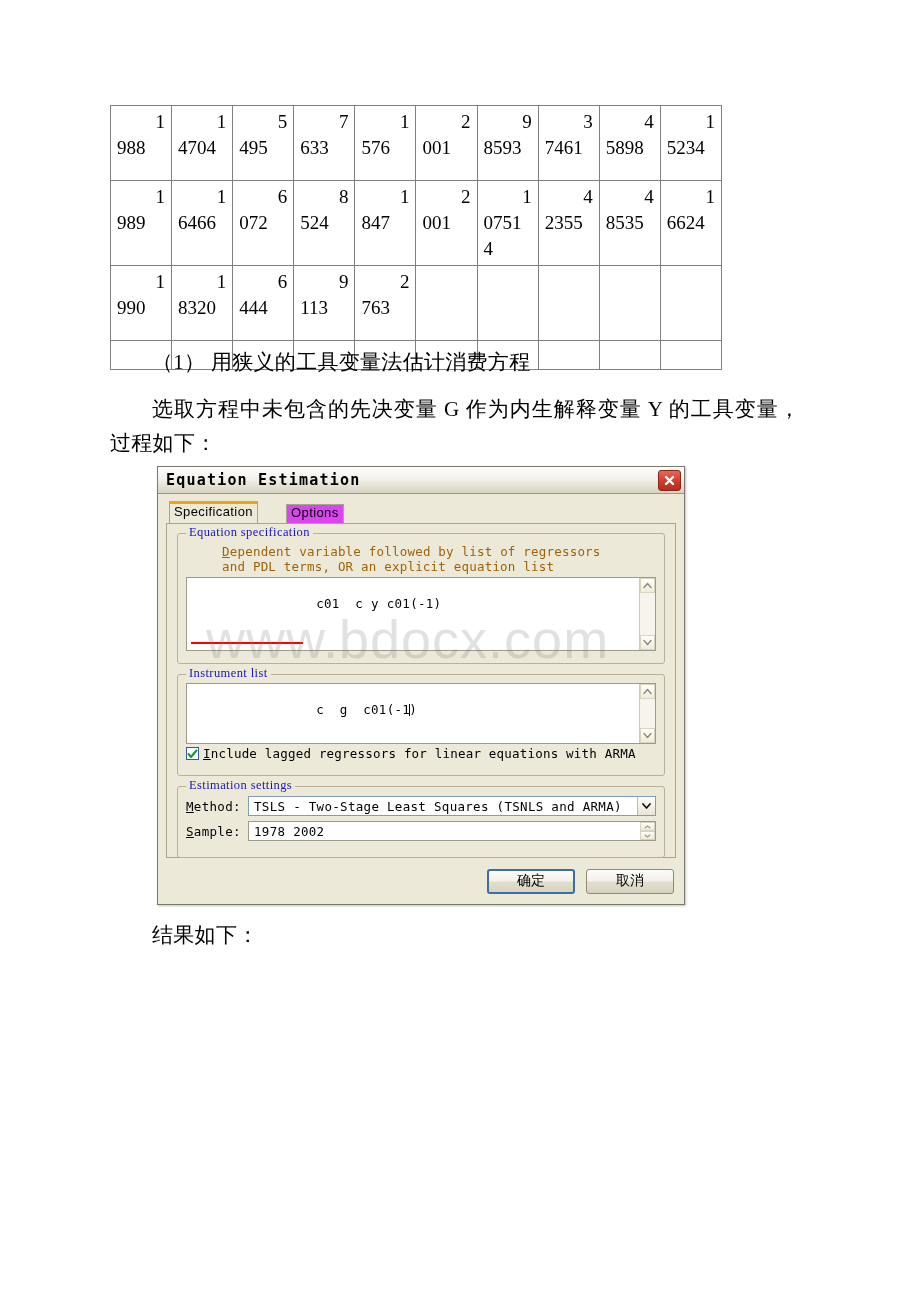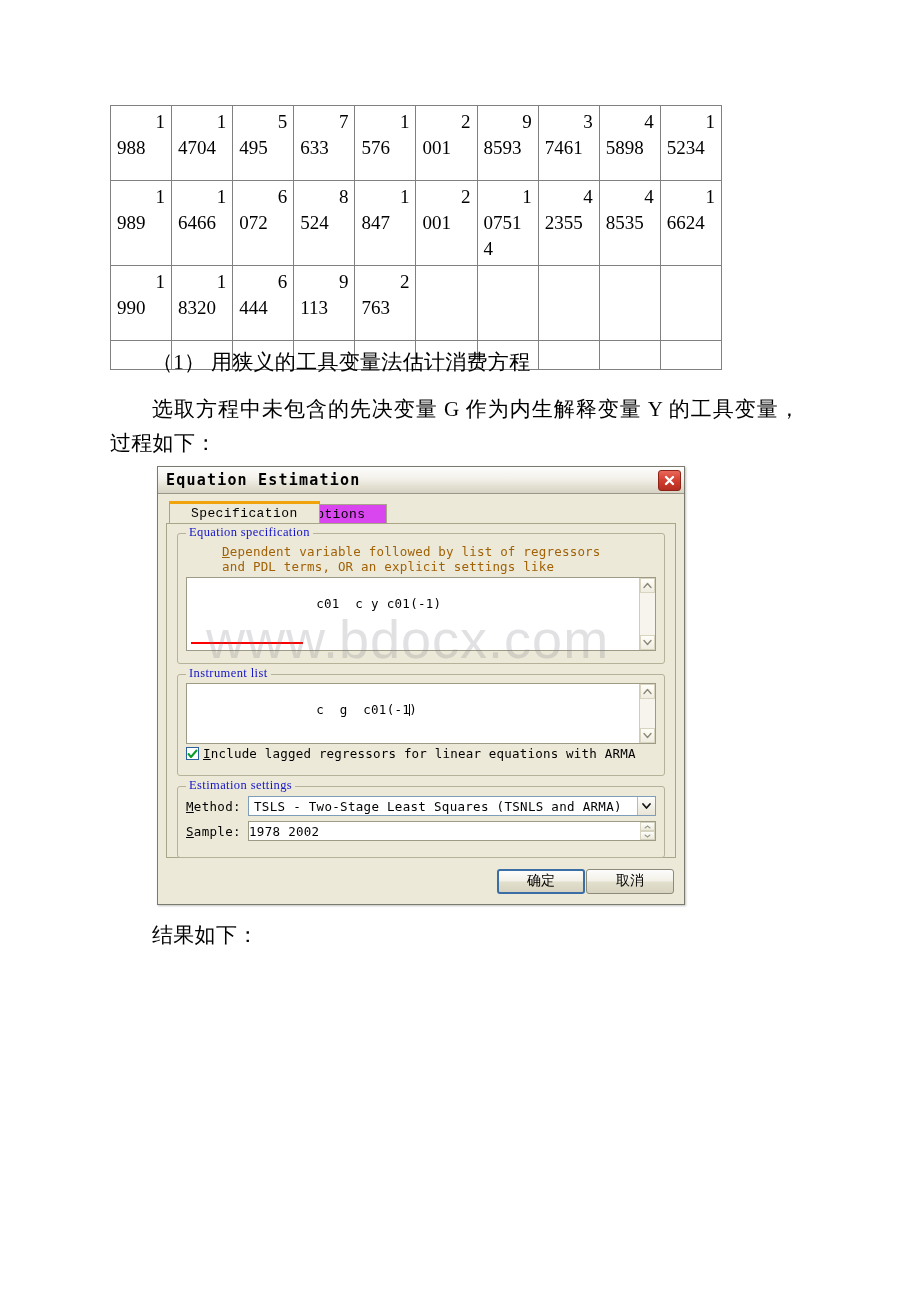--- a/index.html
+++ b/index.html
@@ -117,25 +117,25 @@
   .tabstrip {
     position: relative;
     height: 22px;
     margin-left: 3px;
   }
   .tab {
     position: absolute;
     top: 0;
     height: 22px;
     box-sizing: border-box;
-    font-family: Liberation Mono, monospace;
+    font-family: Liberation Sans, sans-serif;
     font-size: 13px;
     display: flex;
-    align-items: center;
-    padding: 0 21px;
+    align-items: flex-start;
+    padding: 0 4px;
     cursor: pointer;
     letter-spacing: 0.4px;
   }
   .tab.active {
     left: 0;
     background: #ece9d8;
     border: 1px solid #a9a589;
     border-bottom: none;
     border-top: 3px solid #f0a30a;
     z-index: 3;
@@ -331,20 +331,21 @@
     flex: 1;
     height: 20px;
     background: #ffffff;
     border: 1px solid #9d9a86;
     box-sizing: border-box;
     display: flex;
     align-items: center;
   }
   .spin-text {
     flex: 1;
+    padding-left: 5px;
     font-family: "DejaVu Sans Mono", "Liberation Mono", monospace;
     font-size: 12.5px;
     color: #000;
     letter-spacing: 0.3px;
   }
   .spinner {
     width: 15px;
     height: 18px;
     display: flex;
     flex-direction: column;
@@ -364,21 +365,21 @@
   
   .btnbar {
     position: absolute;
     left: 8px;
     right: 10px;
     bottom: 9px;
     height: 28px;
     display: flex;
     justify-content: flex-end;
     align-items: center;
-    gap: 1px;
+    gap: 11px;
   }
   .dlg-btn {
     width: 88px;
     height: 25px;
     background: linear-gradient(to bottom, #fcfcfc 0%, #f2f0e6 48%, #e2dfcd 52%, #d7d3c0 100%);
     border: 1px solid #8c8a78;
     border-radius: 3px;
     display: flex;
     align-items: center;
     justify-content: center;
@@ -683,21 +684,21 @@
         <span>Options</span>
       </div>
     </div>
 
     <div class="tabpage">
 
       <div class="group" style="height:131px;">
         <div class="group-label">Equation specification</div>
         <div class="group-inner">
           <div class="hint"><u>D</u><span>ependent variable followed by list of regressors</span></div>
-          <div class="hint" style="margin-top:-3px;">and PDL terms, OR an explicit settings like</div>
+          <div class="hint" style="margin-top:-3px;">and PDL terms, OR an explicit equation list</div>
 
           <div class="textbox" style="height:74px;">
             <div class="tb-area">
               <span class="tb-line">
                 <span>c01  c y c01(-1)</span>
                 <span class="redline" style="bottom:-3px; width:112px;"></span>
               </span>
             </div>
             <div class="vscroll">
               <div class="sbtn">

